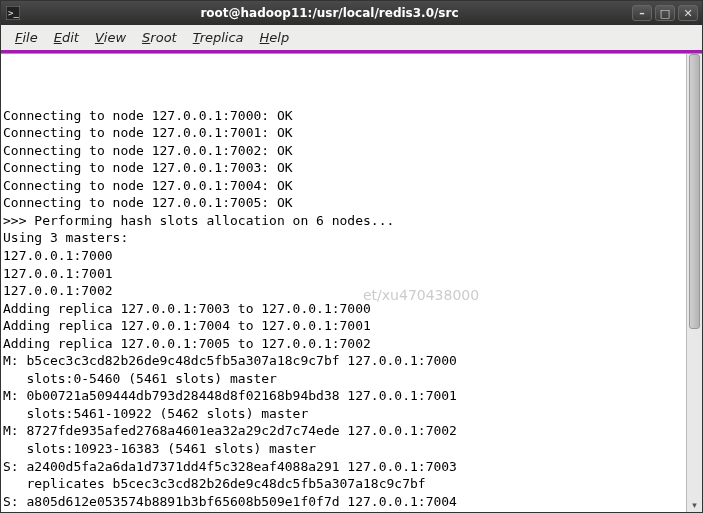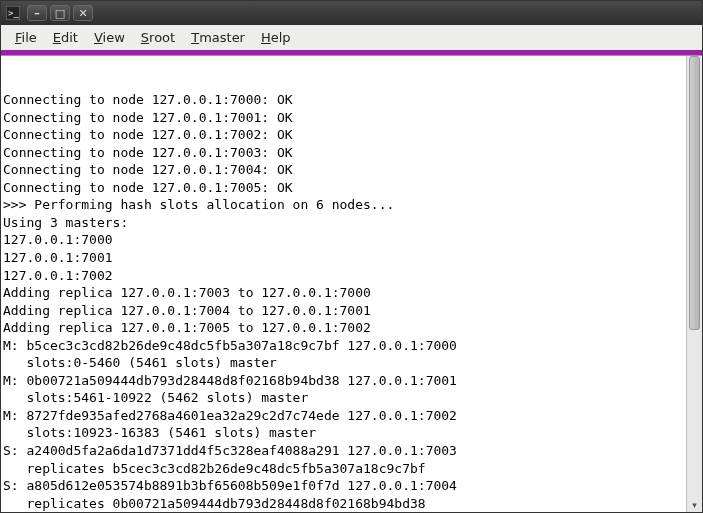--- a/index.html
+++ b/index.html
@@ -56,25 +56,26 @@
       color: #ddd;
       font-size: 11px;
       display: flex;
       align-items: center;
       justify-content: center;
       cursor: pointer;
       line-height: 1;
     }
     .menubar {
       background: #ededec;
-      border-bottom: 5px solid #a21caf;
+      border-bottom: 3px solid #a21caf;
       display: flex;
       padding: 3px 8px;
       gap: 4px;
       font-size: 13px;
+      font-style: italic;
     }
     .menu-item {
       padding: 2px 6px;
       cursor: pointer;
       color: #222;
     }
     .menu-item .underline {
       text-decoration: underline;
     }
     .terminal-wrap {
@@ -141,37 +142,39 @@
 <body>
 
 <div class="window">
   <div class="titlebar">
     <span class="titlebar-icon">
       <svg width="14" height="14" viewBox="0 0 14 14">
         <rect x="0" y="0" width="14" height="14" fill="#222" stroke="#888" stroke-width="1"></rect>
         <text x="2" y="10" fill="#ccc" font-size="9" font-family="monospace">&gt;_</text>
       </svg>
     </span>
+    <span class="titlebar-title">root@hadoop11:/usr/local/redis3.0/src</span>
     <div class="titlebar-buttons">
       <div class="titlebar-btn">–</div>
       <div class="titlebar-btn">□</div>
       <div class="titlebar-btn">✕</div>
     </div>
   </div>
 
   <div class="menubar">
     <span class="menu-item"><span class="underline">F</span><span>ile</span></span>
     <span class="menu-item"><span class="underline">E</span><span>dit</span></span>
     <span class="menu-item"><span class="underline">V</span><span>iew</span></span>
     <span class="menu-item"><span class="underline">S</span><span>root</span></span>
-    <span class="menu-item"><span class="underline">T</span><span>master</span></span>
+    <span class="menu-item"><span class="underline">T</span><span>replica</span></span>
     <span class="menu-item"><span class="underline">H</span><span>elp</span></span>
   </div>
 
   <div class="terminal-wrap">
     <div class="terminal" id="terminal">
+      <span class="watermark" style="top: 232px; left: 362px;">et/xu470438000</span>
     <div>Connecting to node 127.0.0.1:7000: OK</div><div>Connecting to node 127.0.0.1:7001: OK</div><div>Connecting to node 127.0.0.1:7002: OK</div><div>Connecting to node 127.0.0.1:7003: OK</div><div>Connecting to node 127.0.0.1:7004: OK</div><div>Connecting to node 127.0.0.1:7005: OK</div><div class="bold">&gt;&gt;&gt; Performing hash slots allocation on 6 nodes...</div><div>Using 3 masters:</div><div>127.0.0.1:7000</div><div>127.0.0.1:7001</div><div>127.0.0.1:7002</div><div>Adding replica 127.0.0.1:7003 to 127.0.0.1:7000</div><div>Adding replica 127.0.0.1:7004 to 127.0.0.1:7001</div><div>Adding replica 127.0.0.1:7005 to 127.0.0.1:7002</div><div>M: b5cec3c3cd82b26de9c48dc5fb5a307a18c9c7bf 127.0.0.1:7000</div><div>   slots:0-5460 (5461 slots) master</div><div>M: 0b00721a509444db793d28448d8f02168b94bd38 127.0.0.1:7001</div><div>   slots:5461-10922 (5462 slots) master</div><div>M: 8727fde935afed2768a4601ea32a29c2d7c74ede 127.0.0.1:7002</div><div>   slots:10923-16383 (5461 slots) master</div><div>S: a2400d5fa2a6da1d7371dd4f5c328eaf4088a291 127.0.0.1:7003</div><div>   replicates b5cec3c3cd82b26de9c48dc5fb5a307a18c9c7bf</div><div>S: a805d612e053574b8891b3bf65608b509e1f0f7d 127.0.0.1:7004</div><div>   replicates 0b00721a509444db793d28448d8f02168b94bd38</div></div>
     <div class="scrollbar">
       <div class="scroll-thumb"></div>
       <div class="scroll-arrow down">▾</div>
     </div>
   </div>
 </div>
 
 </body></html>

